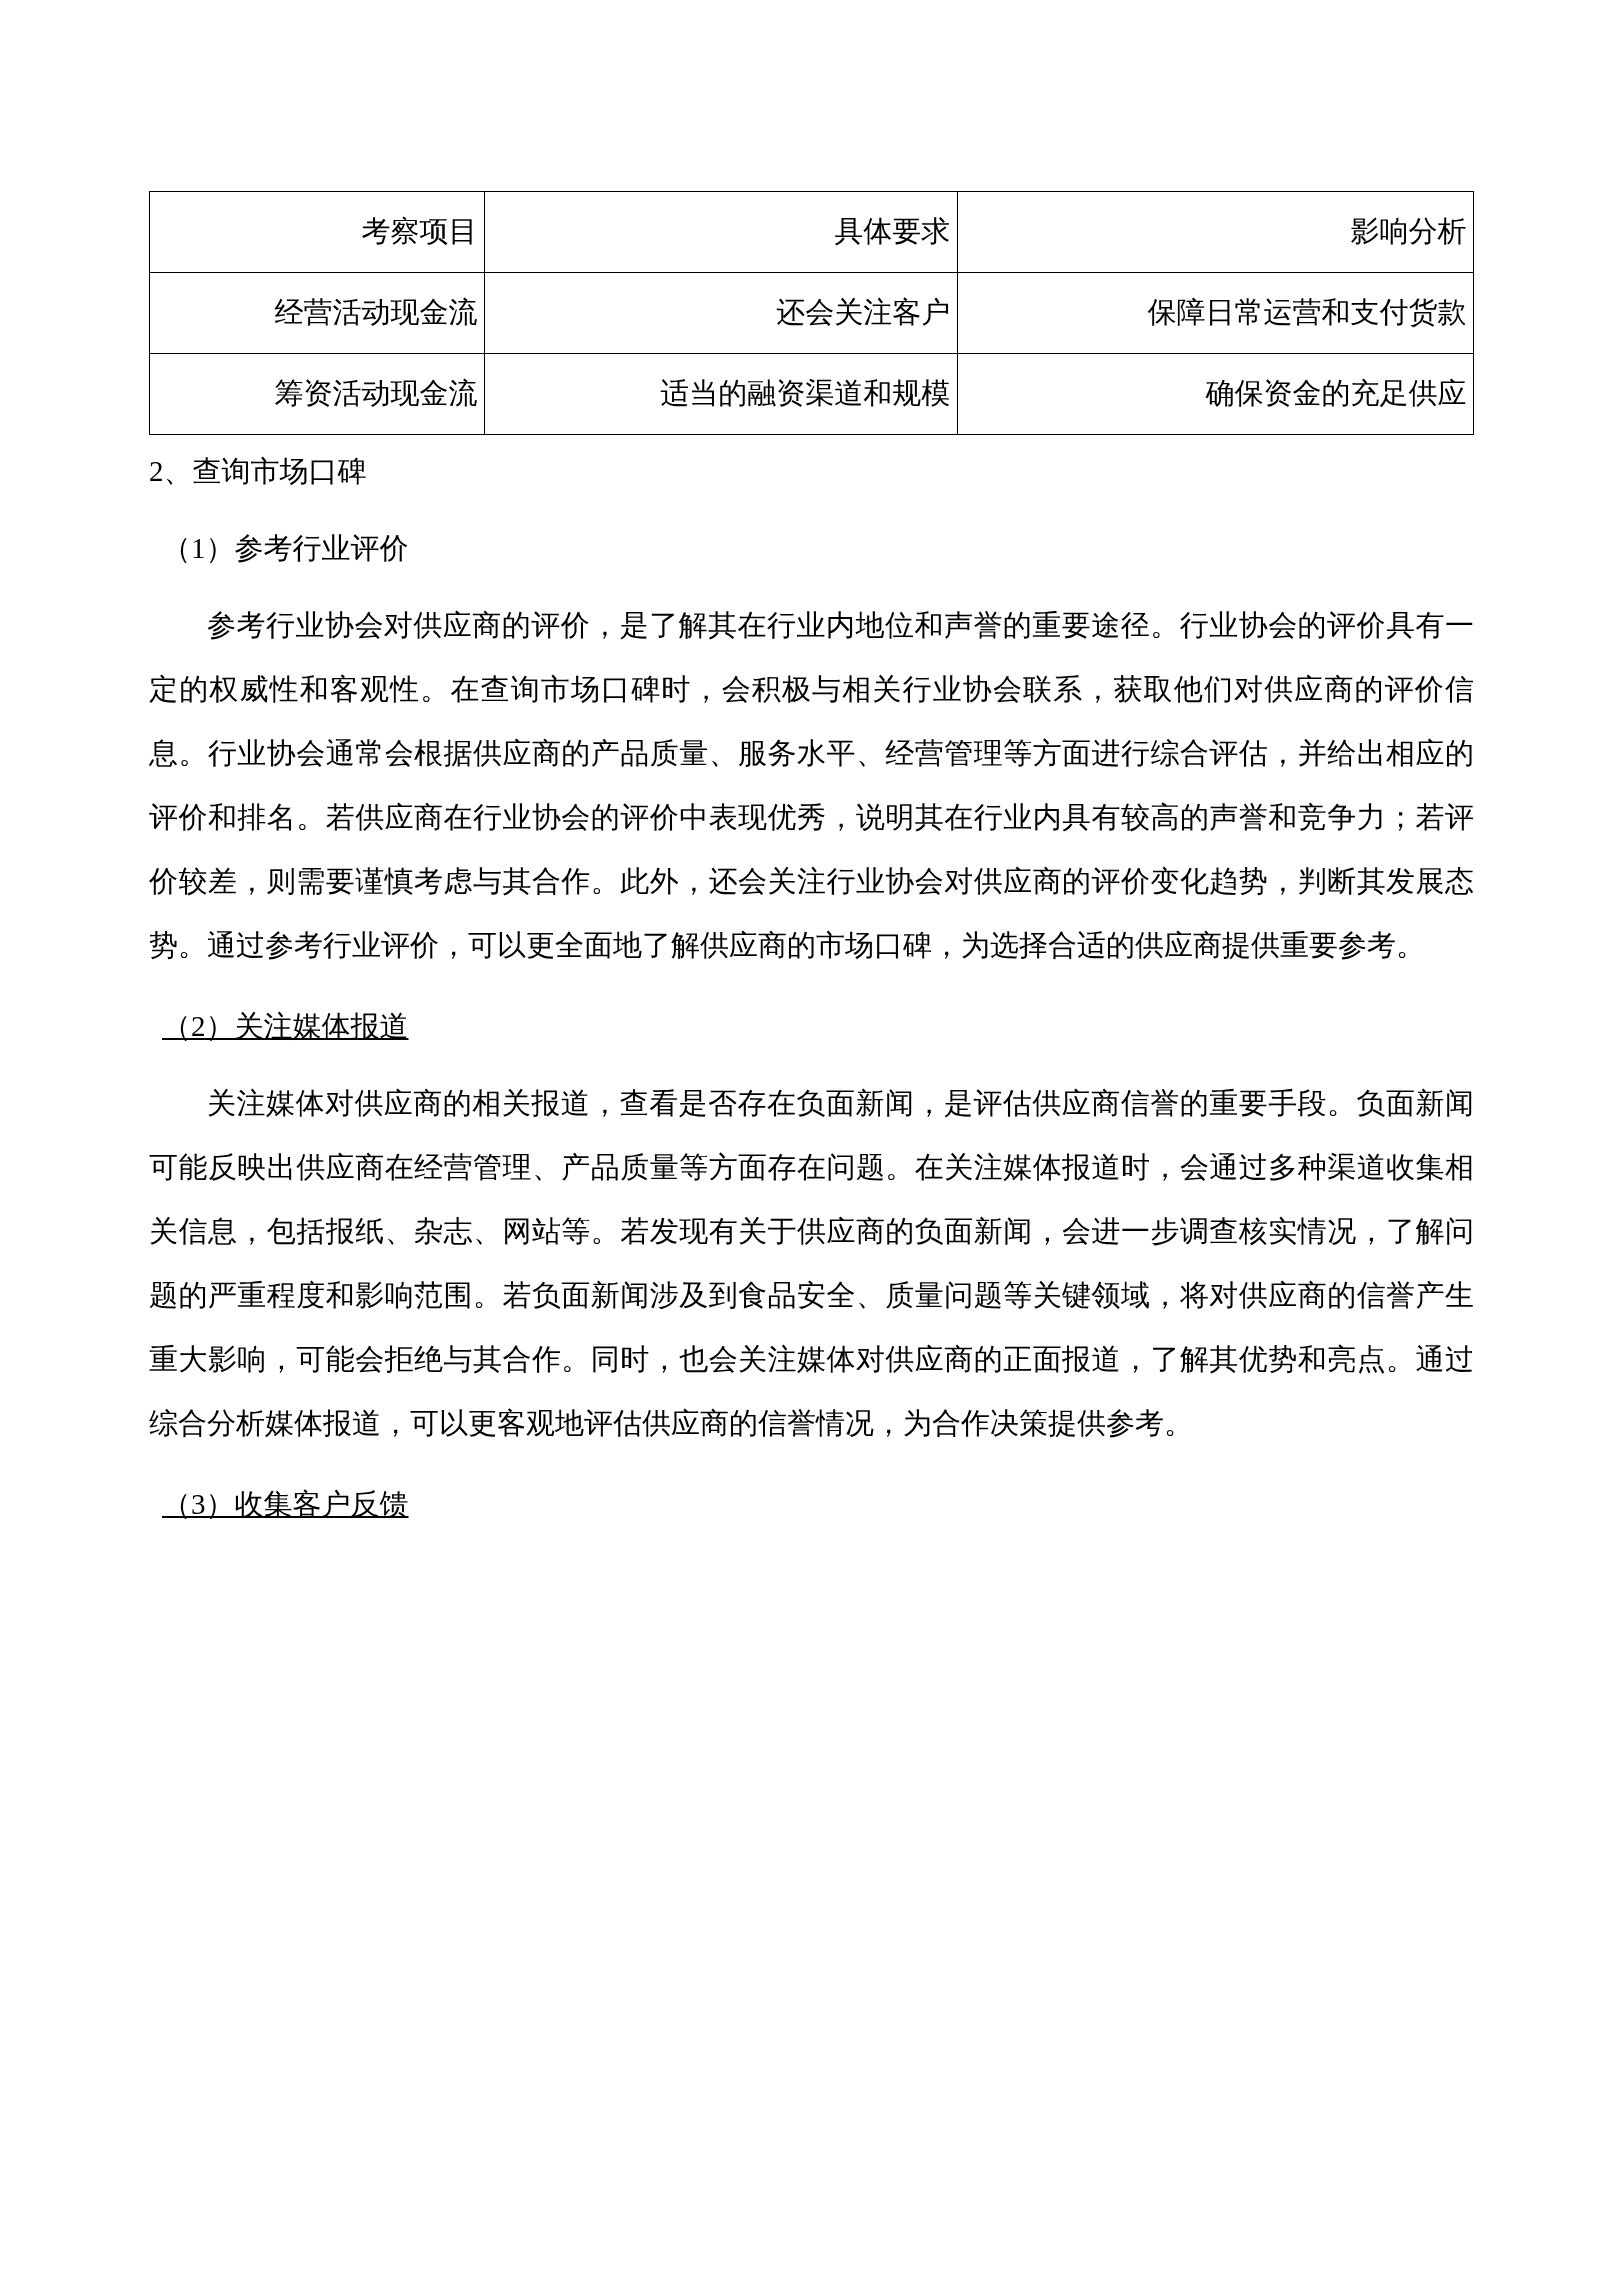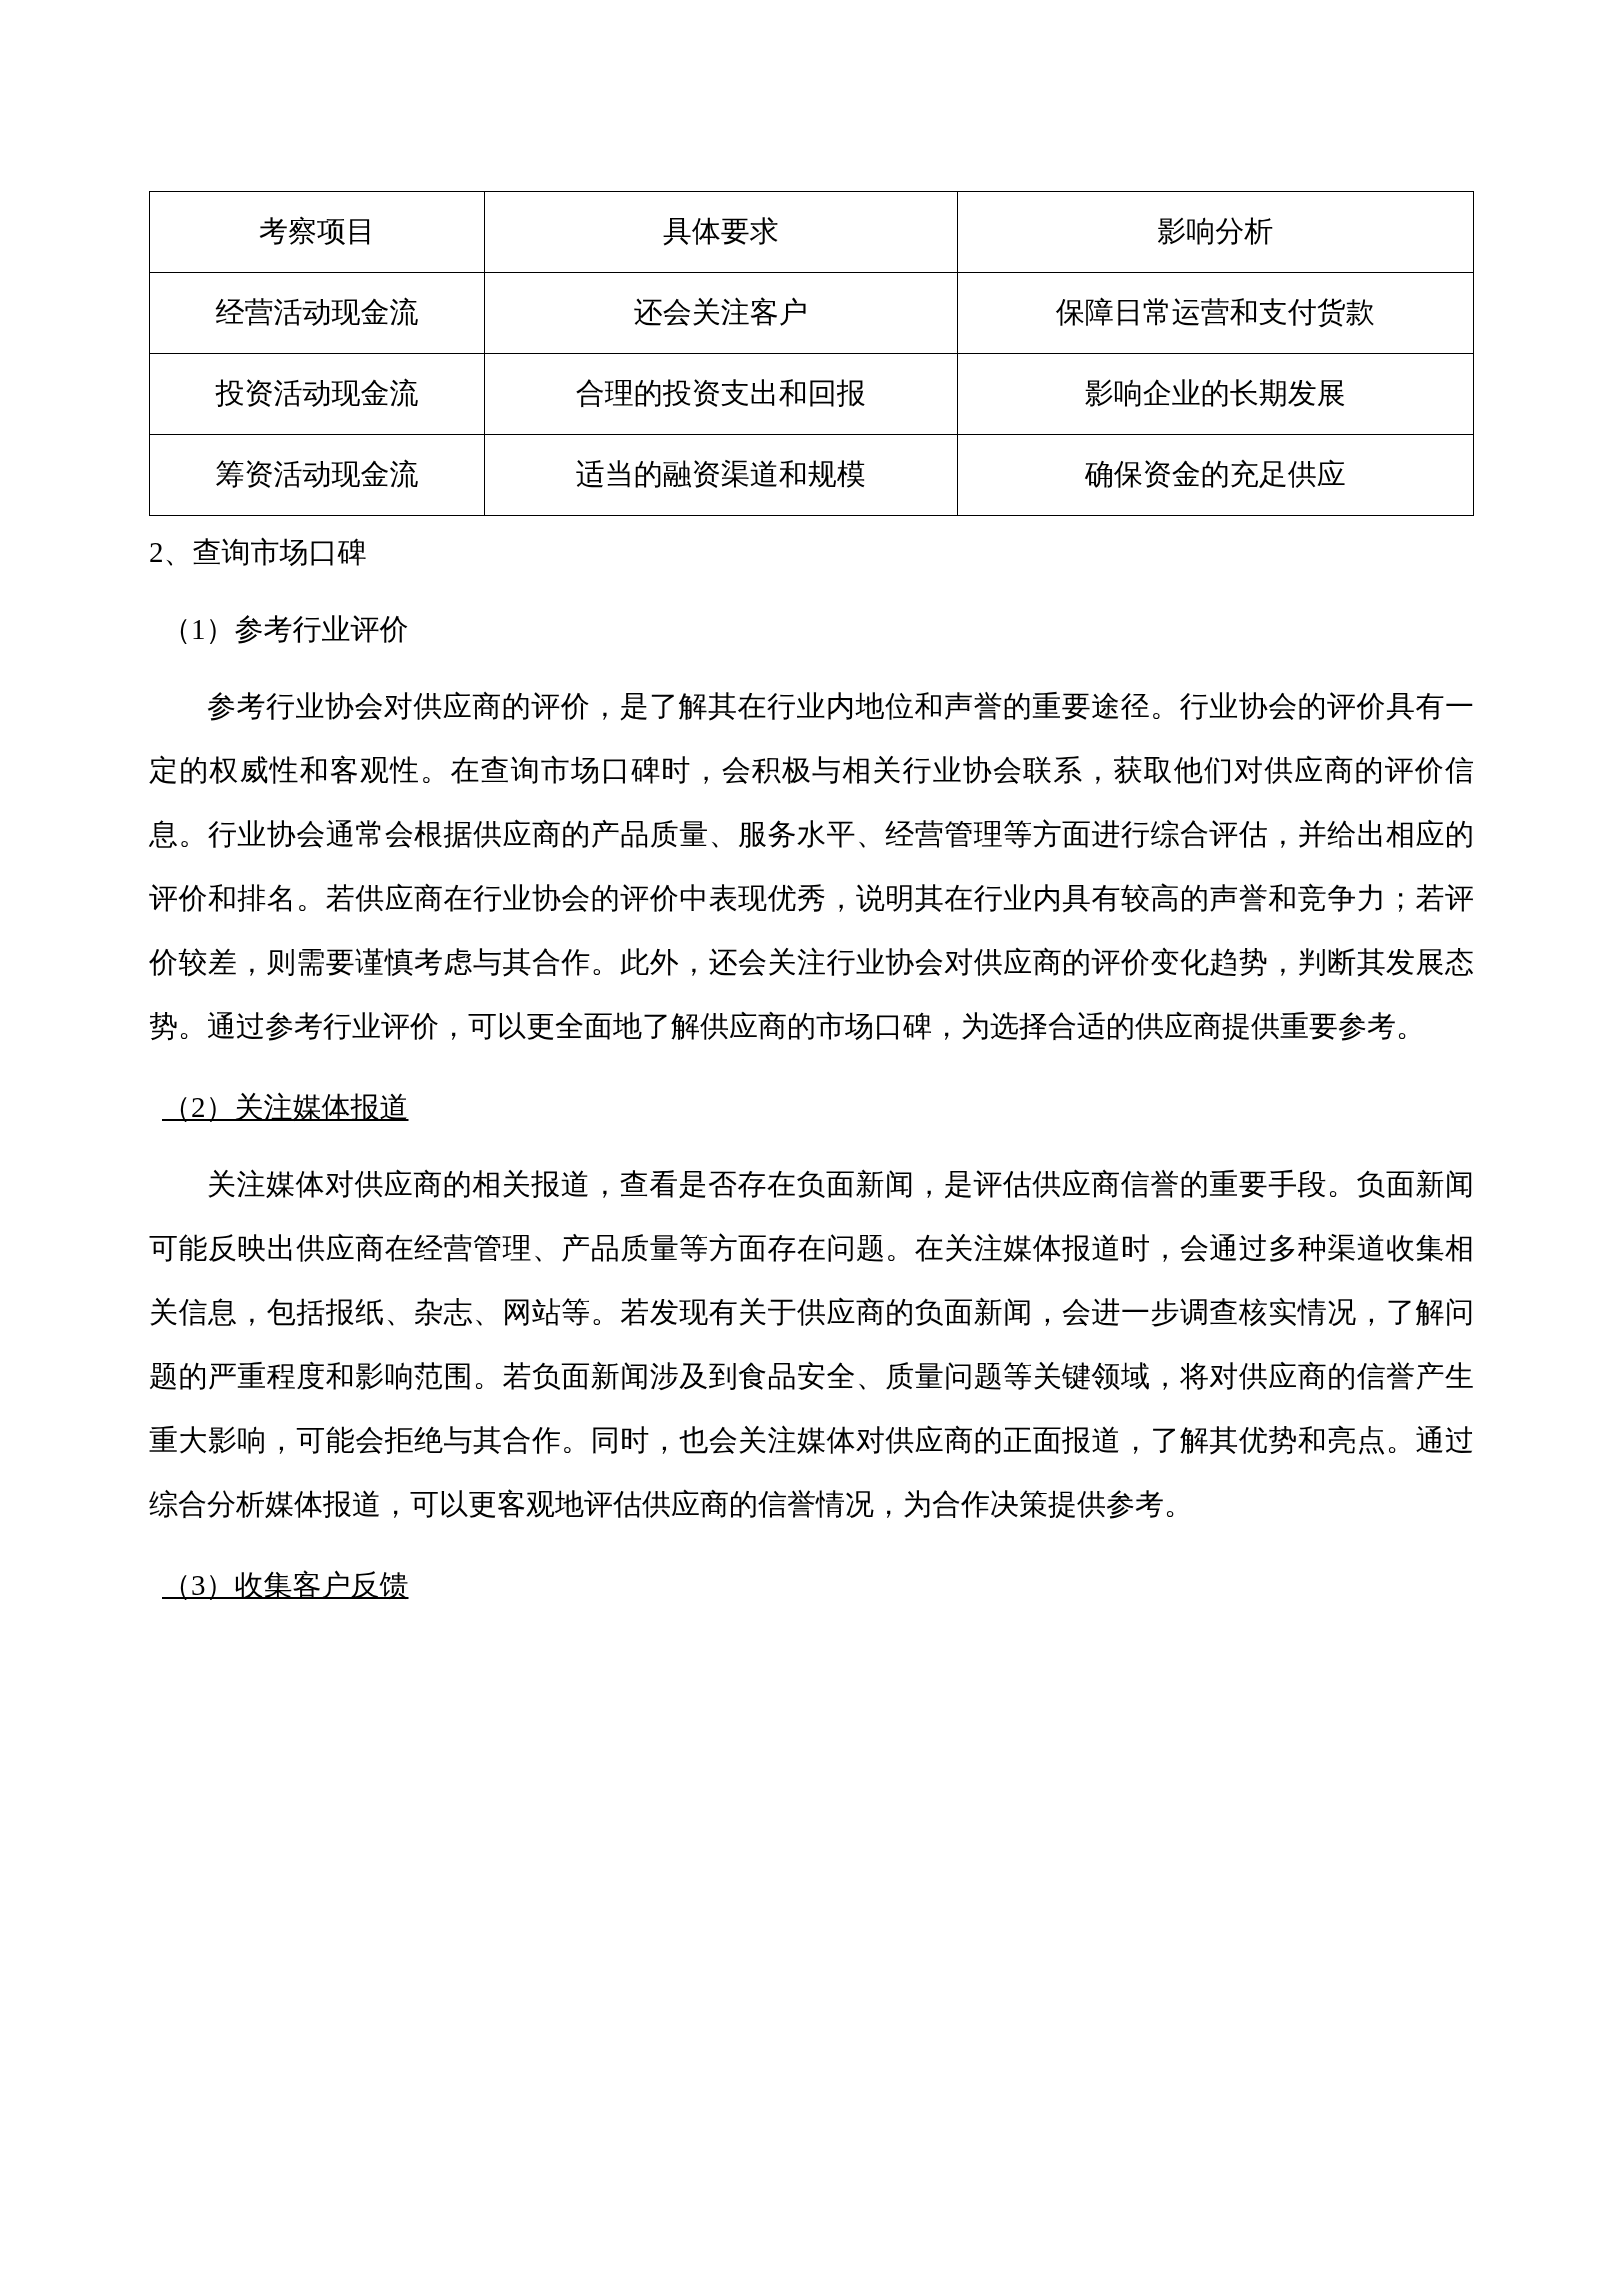--- a/index.html
+++ b/index.html
@@ -19,21 +19,21 @@
     overflow: hidden;
   }
   table.req-table {
     border-collapse: collapse;
     width: 100%;
     table-layout: fixed;
   }
   table.req-table td {
     border: 1.3px solid #000000;
     height: 81px;
-    text-align: center;
+    text-align: right;
     vertical-align: middle;
     font-size: 29px;
     padding: 0 6.5px;
     box-sizing: border-box;
   }
   .col1 { width: 25.3%; }
   .col2 { width: 35.7%; }
   .col3 { width: 39.0%; }
   .h2 {
     font-size: 32px;
@@ -81,25 +81,20 @@
         <td>考察项目</td>
         <td>具体要求</td>
         <td>影响分析</td>
       </tr>
       <tr>
         <td>经营活动现金流</td>
         <td>还会关注客户</td>
         <td>保障日常运营和支付货款</td>
       </tr>
       <tr>
-        <td>投资活动现金流</td>
-        <td>合理的投资支出和回报</td>
-        <td>影响企业的长期发展</td>
-      </tr>
-      <tr>
         <td>筹资活动现金流</td>
         <td>适当的融资渠道和规模</td>
         <td>确保资金的充足供应</td>
       </tr>
     </tbody>
   </table>
 
 
   <p class="sub-heading">2、查询市场口碑</p>
 

